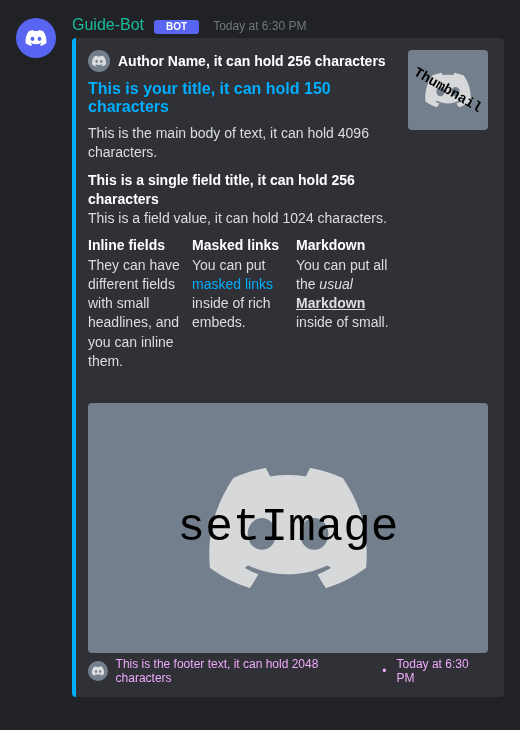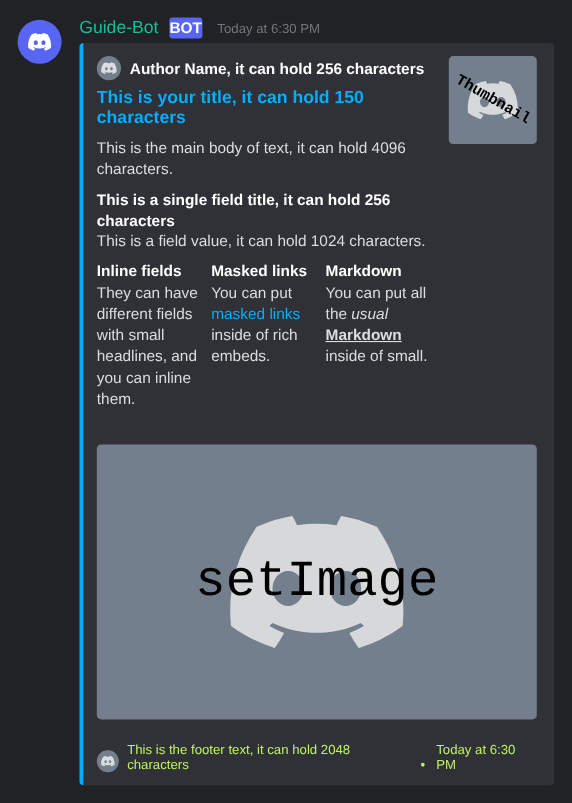--- a/index.html
+++ b/index.html
@@ -24,22 +24,22 @@
       margin-top: 2px;
     }
     .avatar svg { width: 24px; height: 24px; }
     .msg-body { flex: 1; min-width: 0; }
     .msg-header {
       display: flex; align-items: baseline; gap: 10px;
       margin-bottom: 4px;
     }
     .username { color: #1abc9c; font-weight: 500; font-size: 16px; }
     .bot-tag {
-      background: #5865F2; color: #fff; font-size: 14px; font-weight: 600;
-      border-radius: 3px; padding: 1px 0; text-transform: uppercase;
+      background: #5865F2; color: #fff; font-size: 10px; font-weight: 600;
+      border-radius: 3px; padding: 1px 12px; text-transform: uppercase;
       line-height: 1.2;
     }
     .timestamp { color: #72767d; font-size: 12px; margin-left: 4px; }
     .embed {
       background: #2f3136;
       border-left: 4px solid #00AEFF;
       border-radius: 4px;
       padding: 12px 16px 12px 12px;
       max-width: 432px;
       display: flex;
@@ -97,23 +97,23 @@
       position: relative;
     }
     .embed-image-text {
       font-family: "Courier New", monospace;
       color: #000; font-size: 46px; font-weight: normal;
       position: relative; z-index: 2;
     }
     .embed-image svg { position: absolute; width: 180px; height: 180px; opacity: 0.95; }
     .thumb svg { position: absolute; width: 52px; height: 52px; opacity: 0.95; }
     .footer {
-      display: flex; align-items: flex-end; gap: 8px;
-      margin-top: 20px;
-      color: #bef264; font-size: 12px;
+      display: flex; align-items: center; gap: 8px;
+      margin-top: 4px;
+      color: #f0abfc; font-size: 12px;
     }
     .footer-icon {
       width: 20px; height: 20px; border-radius: 50%; background: #747f8d;
       display:flex; align-items:center; justify-content:center;
     }
     .footer-icon svg { width: 14px; height: 14px; }
     .footer-sep { margin: 0 2px; }
   </style>
 </head>
 <body>

